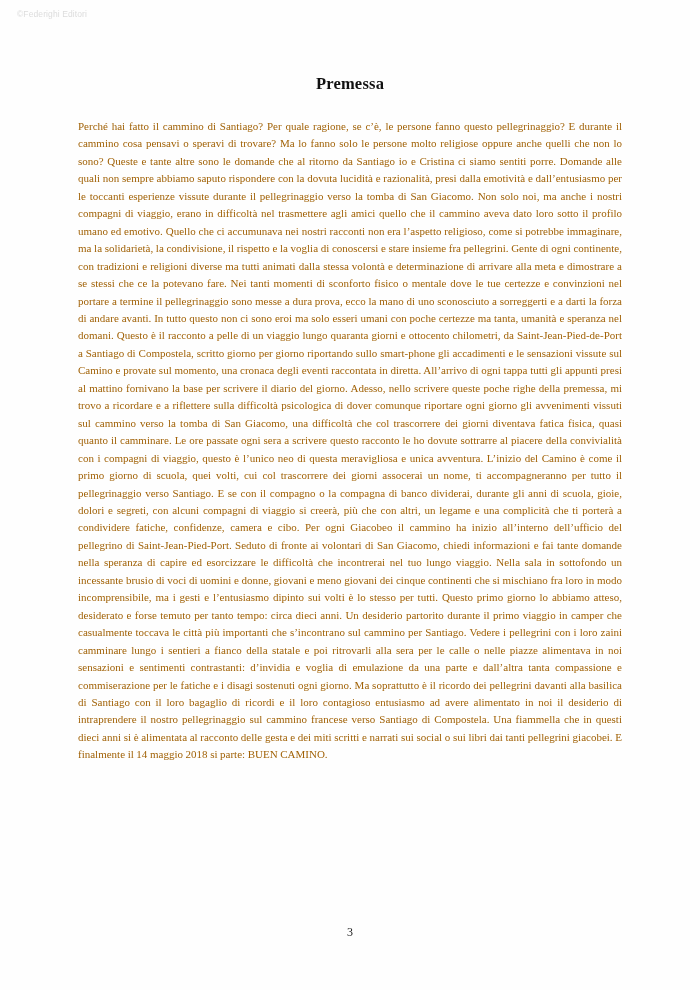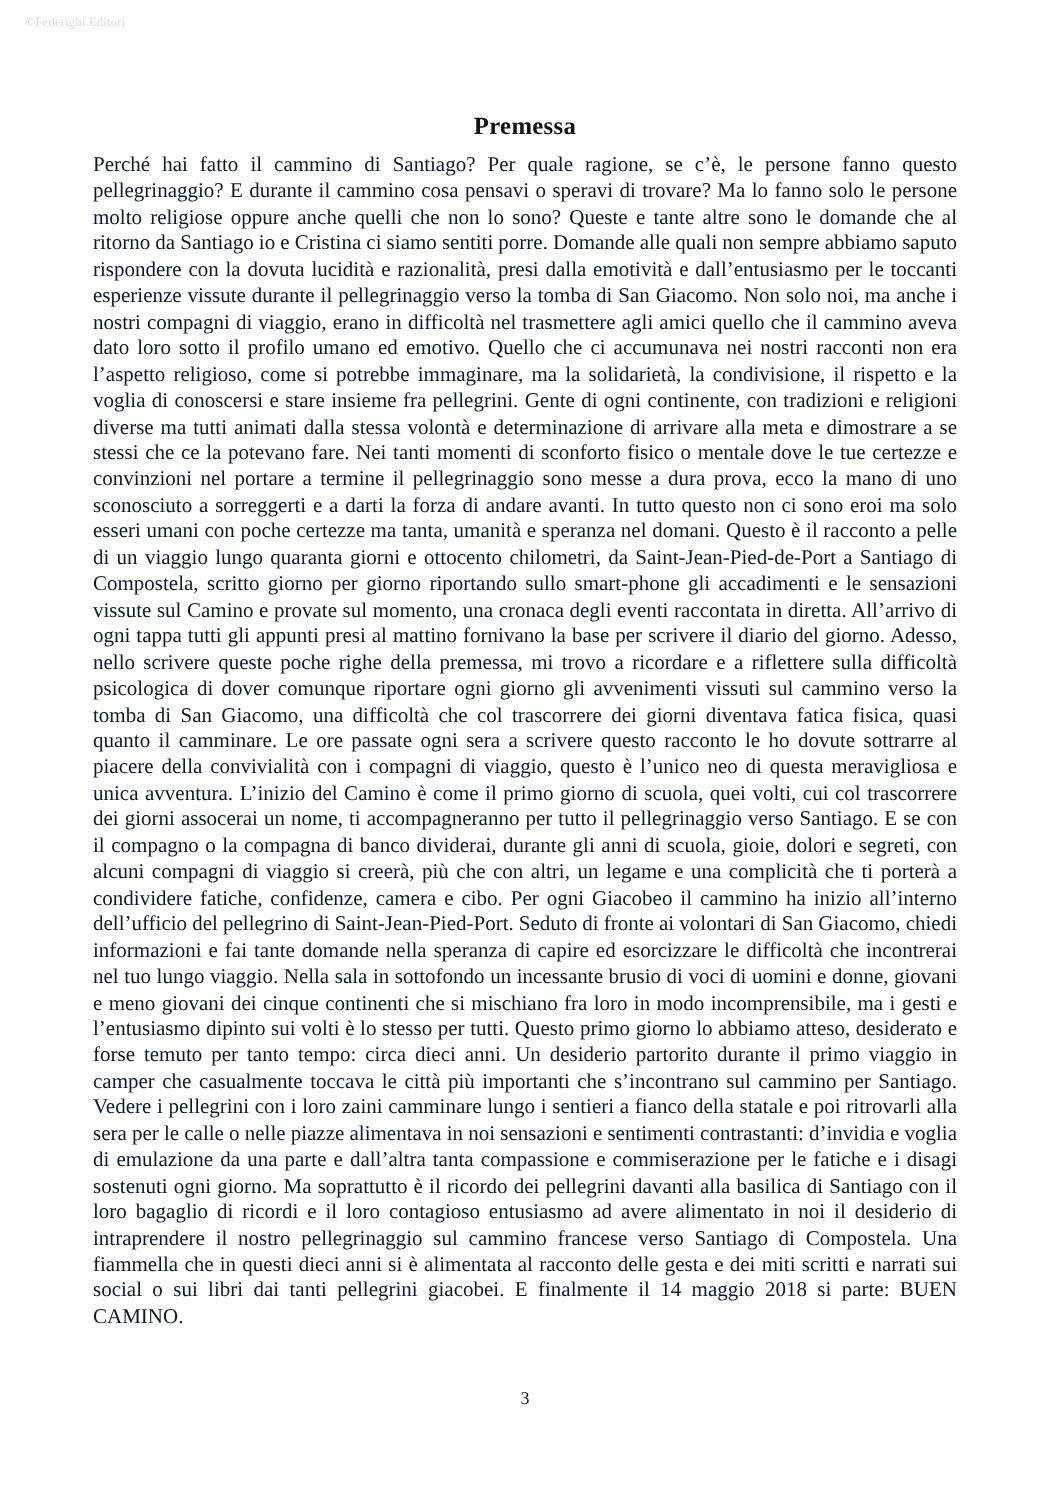--- a/index.html
+++ b/index.html
@@ -19,21 +19,21 @@
   .page {
     position: absolute;
     inset: 0;
     background: #fefefe;
   }
 
   .watermark {
     position: absolute;
     left: 17px;
     top: 9px;
-    font-family: Liberation Serif, serif;
+    font-family: Liberation Sans, sans-serif;
     font-size: 8.5px;
     letter-spacing: 0.1px;
     color: #dcdcdc;
     white-space: nowrap;
     user-select: none;
   }
 
   .page-title {
     position: absolute;
     top: 62px;
@@ -48,26 +48,26 @@
   }
 
   .body-column {
     position: absolute;
     left: 62px;
     top: 102px;
     width: 576px;
   }
 
   .body-text {
-    margin: 0;
+    margin: 16px;
     text-align: justify;
     text-justify: inter-word;
-    font-size: 14px;
+    font-size: 11px;
     line-height: 17.45px;
-    color: #0f172a;
+    color: #a16207;
     hyphens: manual;
     word-spacing: -0.15px;
   }
 
   .page-number {
     position: absolute;
     top: 925px;
     left: 0;
     right: 0;
     text-align: center;

